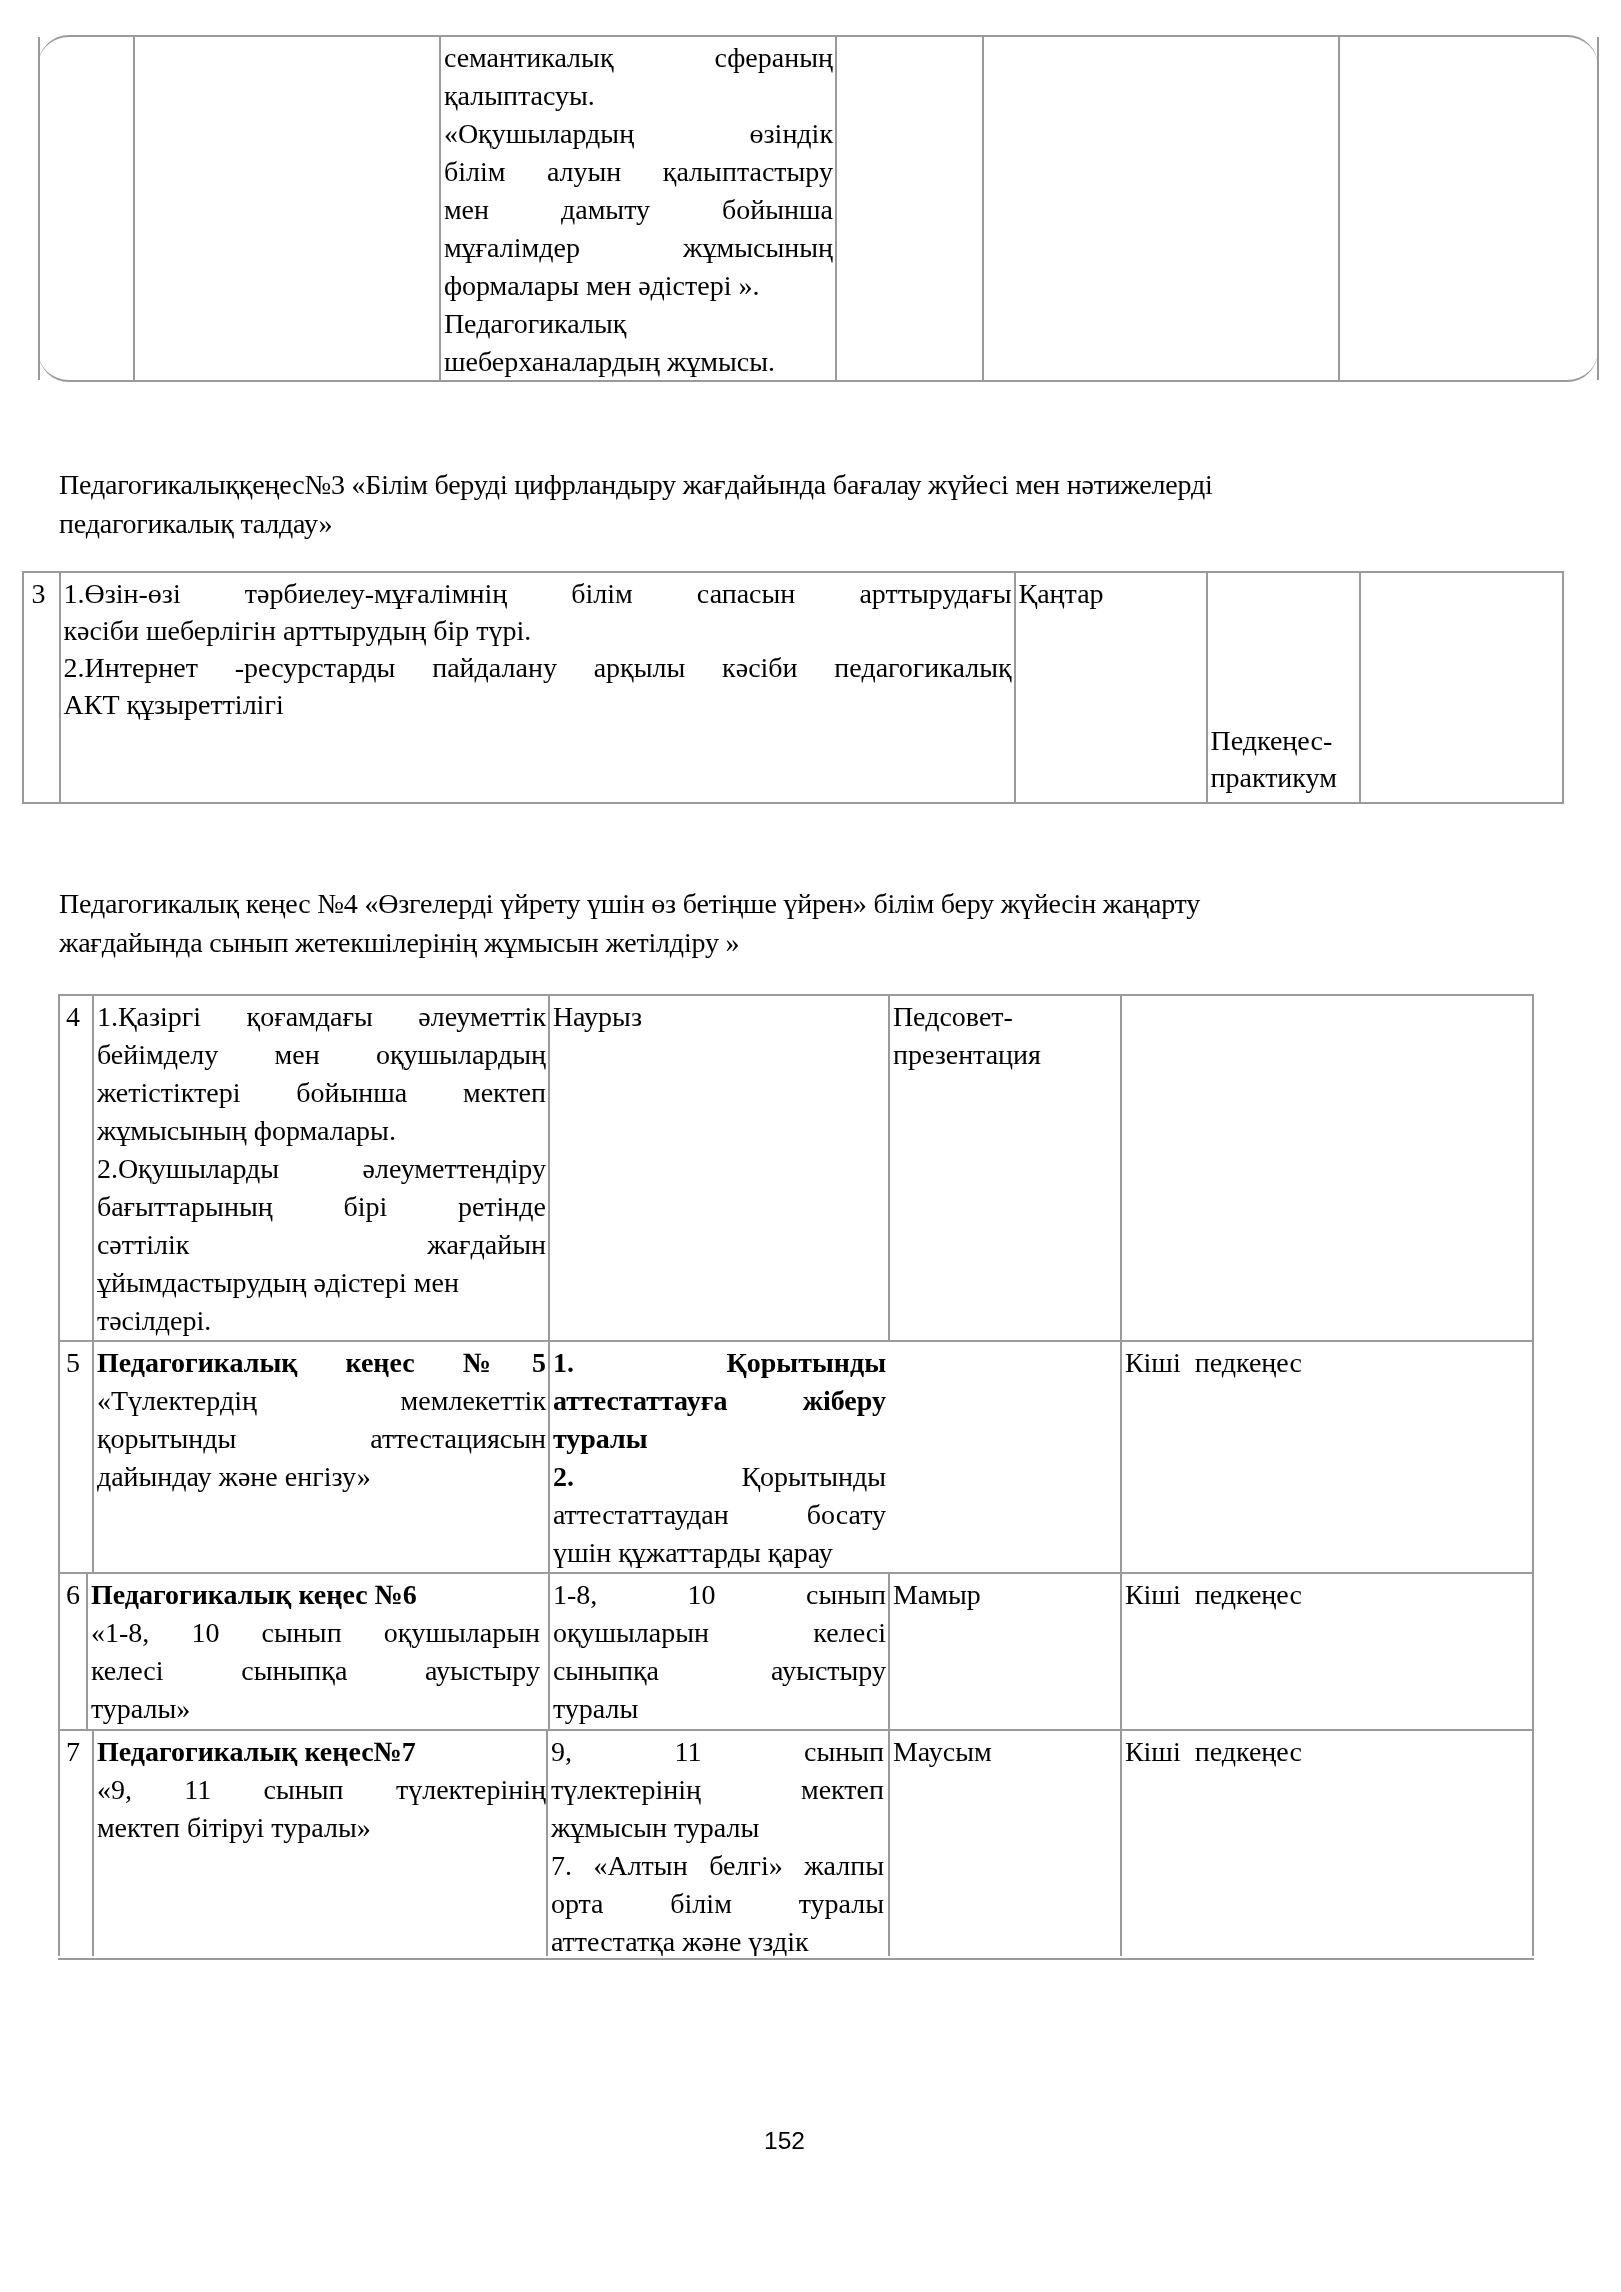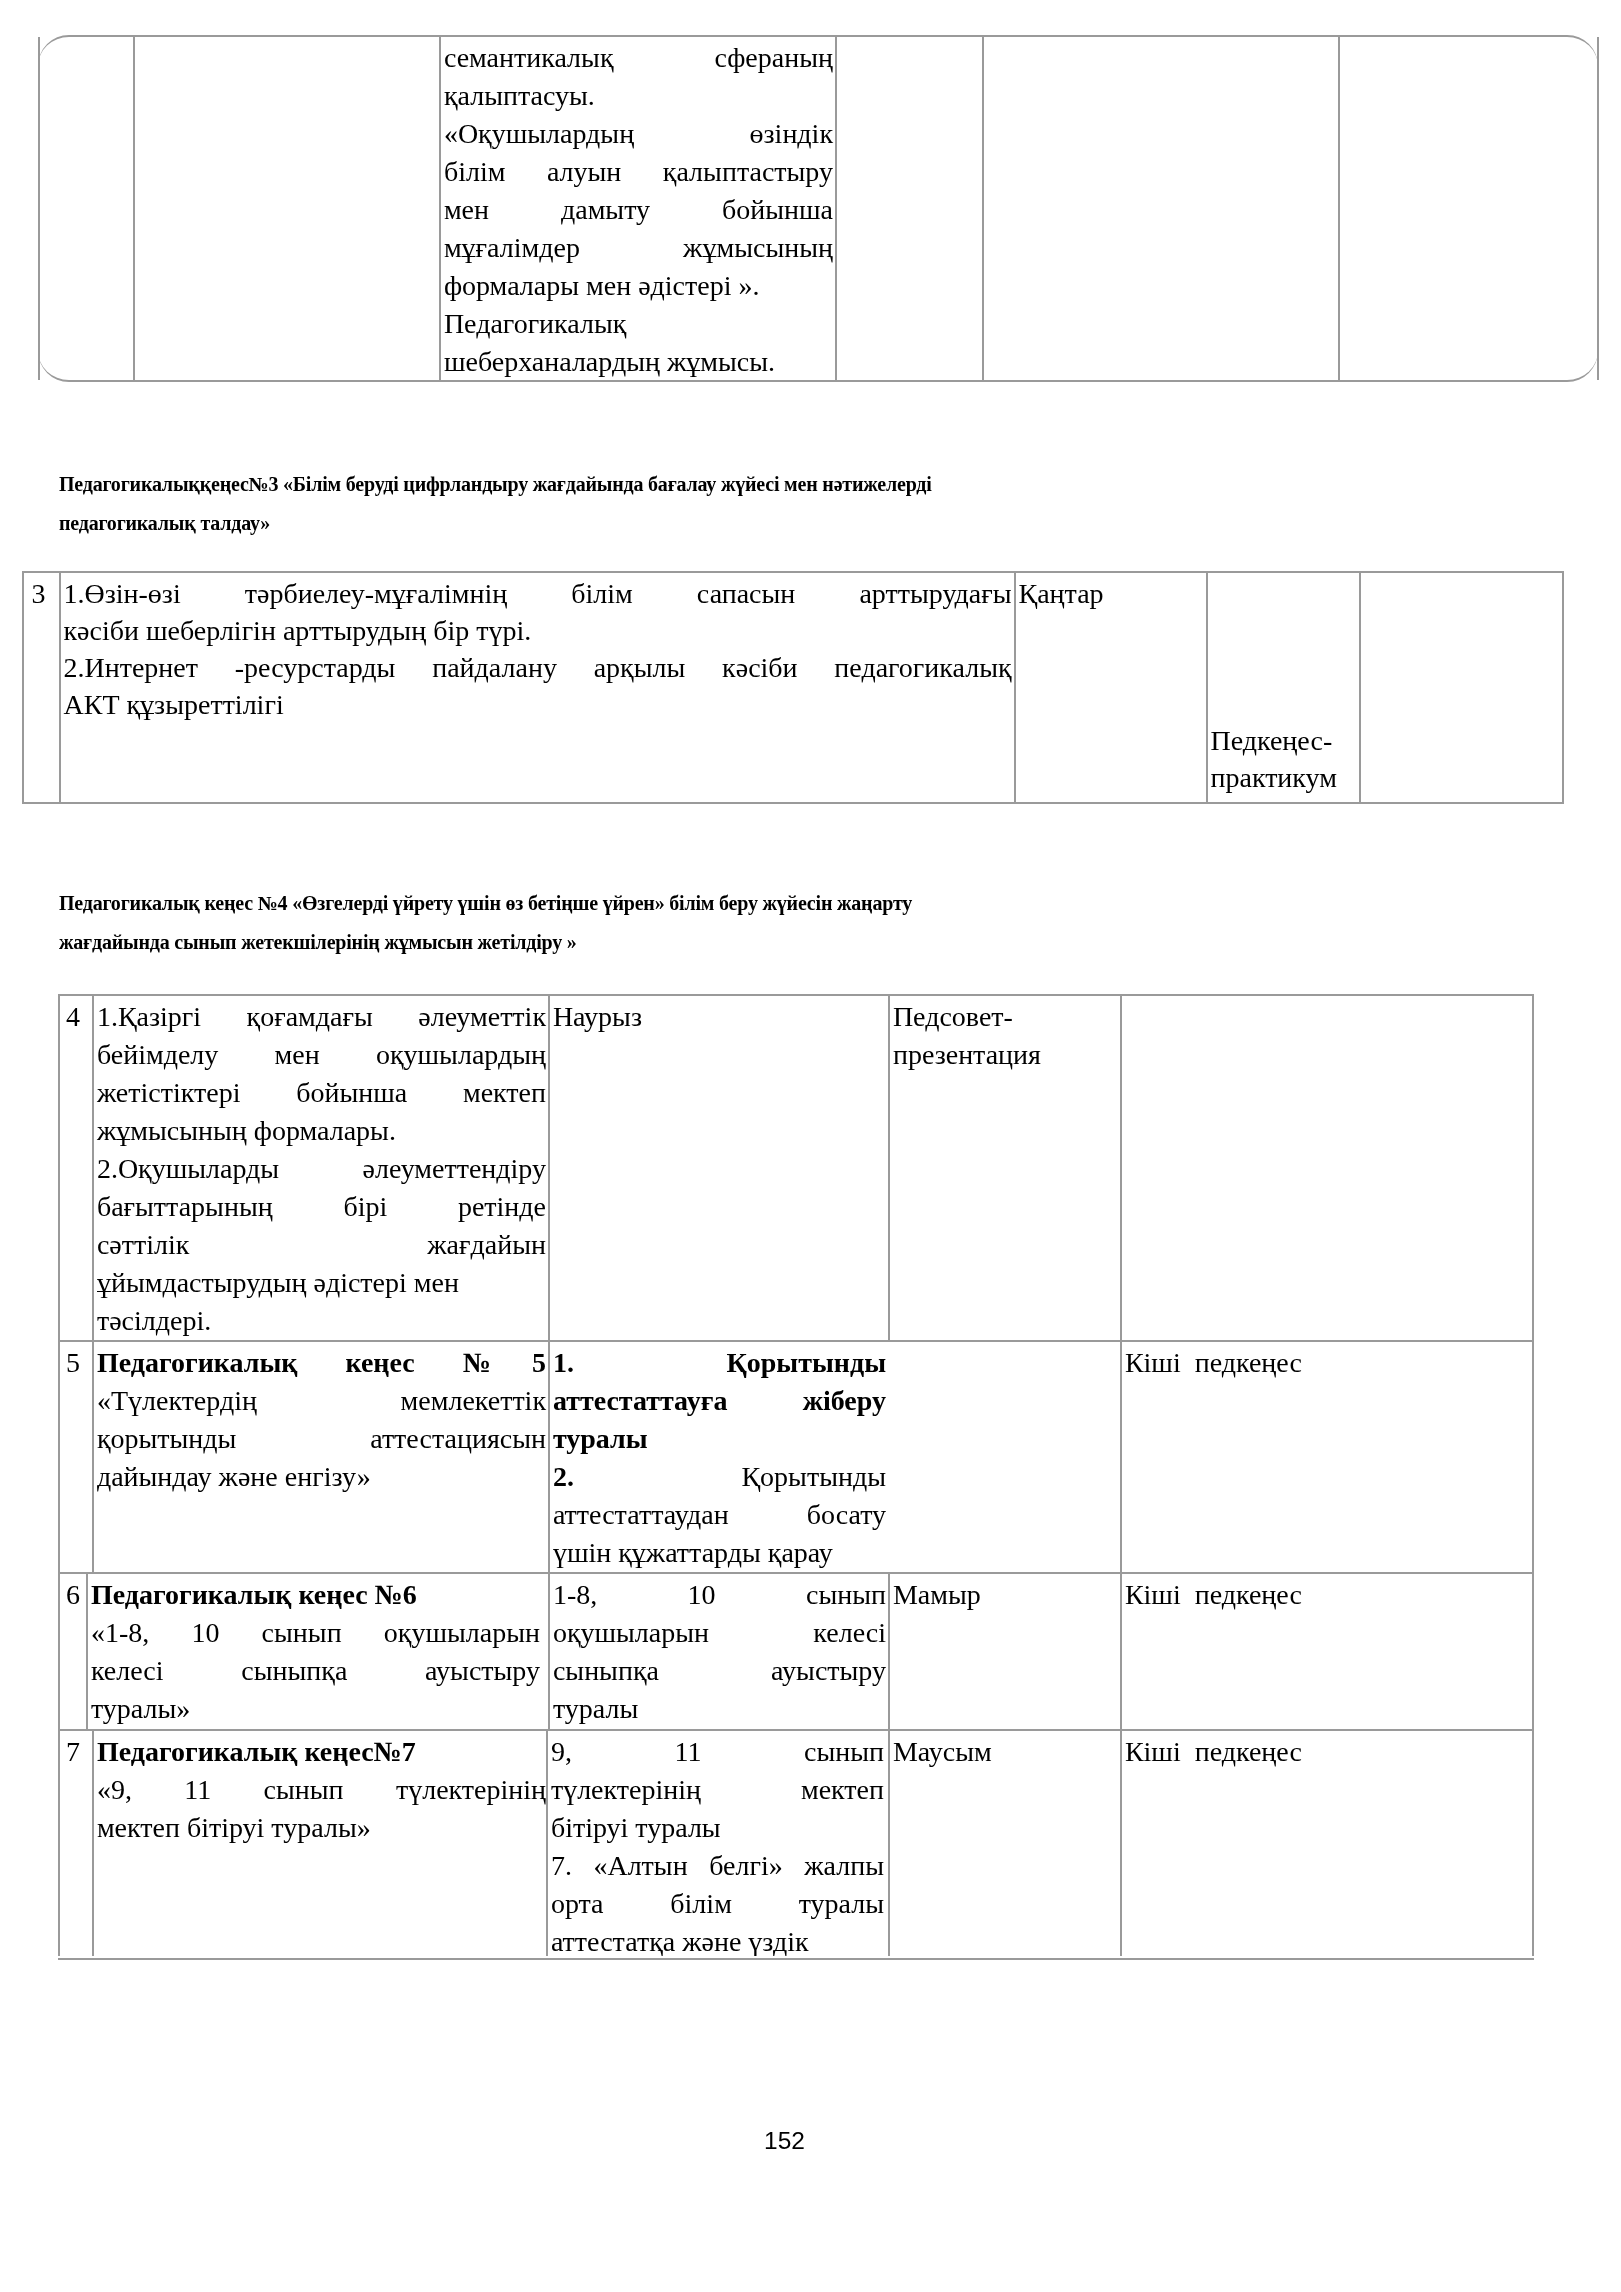--- a/index.html
+++ b/index.html
@@ -7,21 +7,21 @@
          font-family: "Liberation Serif", "DejaVu Serif", serif; color: #000; }
   .tbl { position: absolute; border-top: 2.9px solid #9a9a9a; border-bottom: 2.9px solid #9a9a9a; box-sizing: border-box; }
   .row { position: absolute; left: 0; right: 0; box-sizing: border-box; }
   .row + .row { border-top: 2.9px solid #9a9a9a; }
   .cell { position: absolute; top: 0; bottom: 0; box-sizing: border-box; border-left: 2px solid #9a9a9a;
           font-size: 28px; line-height: 38px; padding: 2px 2px 0 2.9px; overflow: hidden; }
   .cell.last { border-right: 2px solid #9a9a9a; }
   .ln { display: block; white-space: nowrap; }
   .ln.j { text-align: justify; text-align-last: justify; white-space: normal; }
   .b { font-weight: bold; }
-  .heading { position: absolute; left: 59px; font-weight: bold; font-size: 20px; line-height: 39px; letter-spacing: -0.2px; }
+  .heading { position: absolute; left: 59px; font-weight: normal; font-size: 28px; line-height: 39px; letter-spacing: -0.2px; }
   .heading .ln { white-space: nowrap; }
   .pagenum { position: absolute; left: 755px; top: 2127px; width: 59px; text-align: center;
              font-family: "Liberation Sans", "DejaVu Sans", sans-serif; font-size: 24.5px; }
 </style>
 </head>
 <body>
 
 <div class="tbl" style="left:38px; top:35px; width:1560px; height:347px;border-radius:31px;">
   <div class="row" style="top:0; bottom:0;">
     <div class="cell" style="left:0; width:95px;"></div>
@@ -140,21 +140,21 @@
     <div class="row" style="top: 733px; height: 227px; border-top: 2.9px solid rgb(154, 154, 154);">
       <div class="cell" style="left: 0px; width: 34px; padding-left: 5.9px;">7</div>
       <div class="cell" style="left: 34px; width: 456px;">
         <span class="ln b">Педагогикалық кеңес№7</span>
         <span class="ln j">«9, 11 сынып түлектерінің</span>
         <span class="ln">мектеп бітіруі туралы»</span>
       </div>
       <div class="cell" style="left: 488px; width: 340px;">
         <span class="ln j">9, 11 сынып</span>
         <span class="ln j">түлектерінің мектеп</span>
-        <span class="ln">бітіруі туралы</span>
+        <span class="ln">жұмысын туралы</span>
         <span class="ln j">7. «Алтын белгі» жалпы</span>
         <span class="ln j">орта білім туралы</span>
         <span class="ln">аттестатқа және үздік</span>
       </div>
       <div class="cell" style="left: 830px; width: 232px;">
         <span class="ln">Маусым</span>
       </div>
       <div class="cell last" style="left: 1062px; width: 414px;">
         <span class="ln" style="white-space: pre;">Кіші  педкеңес</span>
       </div>

